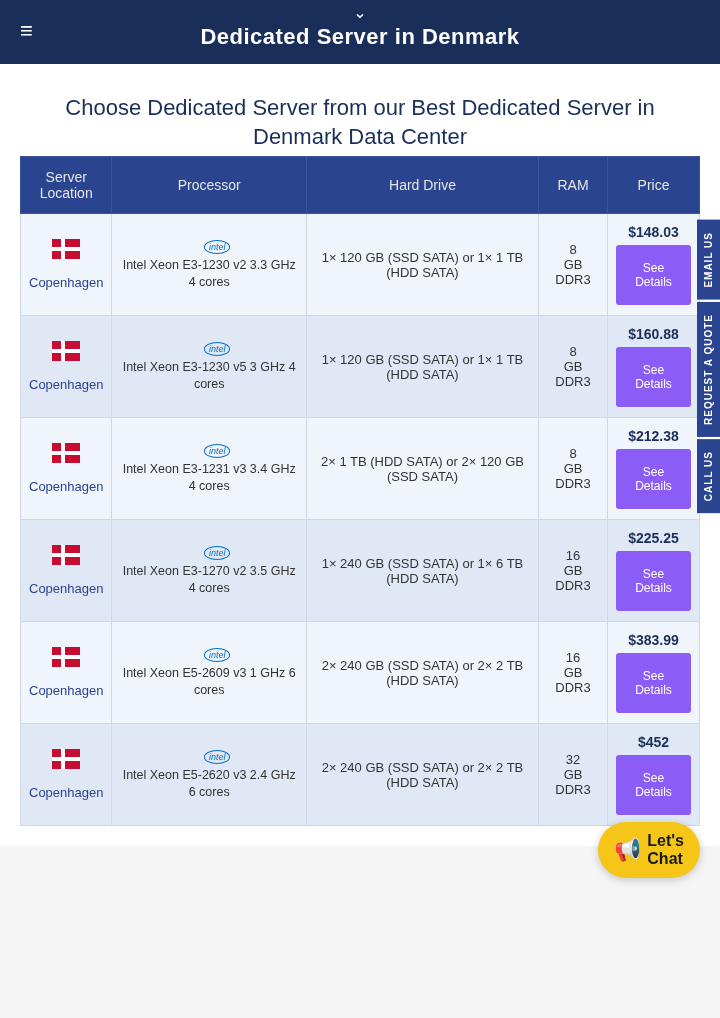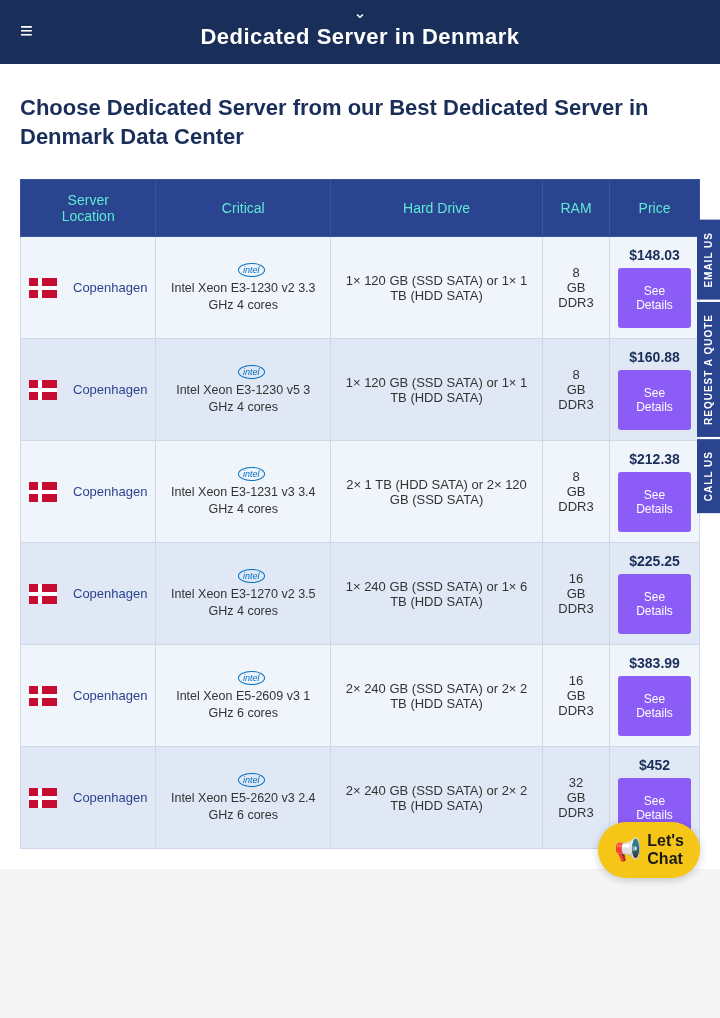--- a/index.html
+++ b/index.html
@@ -54,26 +54,26 @@
       letter-spacing: 0.5px;
     }
 
     
     .main {
       background: white;
       padding: 30px 20px 20px;
     }
 
     .section-title {
-      text-align: left;
+      text-align: center;
       color: #1a2e5a;
       font-size: 22px;
-      font-weight: bold;
+      font-weight: normal;
       line-height: 1.3;
-      margin-bottom: 28px;
+      margin-bottom: 5px;
     }
     .section-subtitle {
       text-align: center;
       color: #444;
       font-size: 15px;
       line-height: 1.6;
       margin-bottom: 24px;
     }
     .section-subtitle strong {
       font-weight: bold;
@@ -82,21 +82,21 @@
     
     .pricing-table {
       width: 100%;
       border-collapse: collapse;
       border: 1px solid #d0d8e8;
     }
     .pricing-table thead tr {
       background: #2b4490;
     }
     .pricing-table thead th {
-      color: #5eead4;
+      color: #e5e5e5;
       font-size: 14px;
       font-weight: 500;
       padding: 12px 8px;
       text-align: center;
       border: 1px solid #3a55a0;
     }
     .pricing-table tbody tr:nth-child(odd) {
       background: #f0f4fb;
     }
     .pricing-table tbody tr:nth-child(even) {
@@ -106,20 +106,21 @@
       padding: 10px 8px;
       text-align: center;
       font-size: 13px;
       color: #333;
       vertical-align: middle;
       border: 1px solid #d0d8e8;
     }
 
     .location-cell {
       display: flex;
+      flex-direction: column;
       align-items: center;
       gap: 16px;
     }
     .denmark-flag {
       width: 28px;
       height: 20px;
       display: inline-block;
     }
     .location-name {
       color: #2b4490;
@@ -221,21 +222,21 @@
   <div class="hamburger">≡</div>
 </div>
 
 <div class="main">
   <h2 class="section-title">Choose Dedicated Server from our Best Dedicated Server in Denmark Data Center</h2>
 
   <table class="pricing-table">
     <thead>
       <tr>
         <th>Server<br>Location</th>
-        <th>Critical</th>
+        <th>Processor</th>
         <th>Hard Drive</th>
         <th>RAM</th>
         <th>Price</th>
       </tr>
     </thead>
     <tbody id="table-body">
 
     <tr>
           <td>
       <div class="location-cell">

